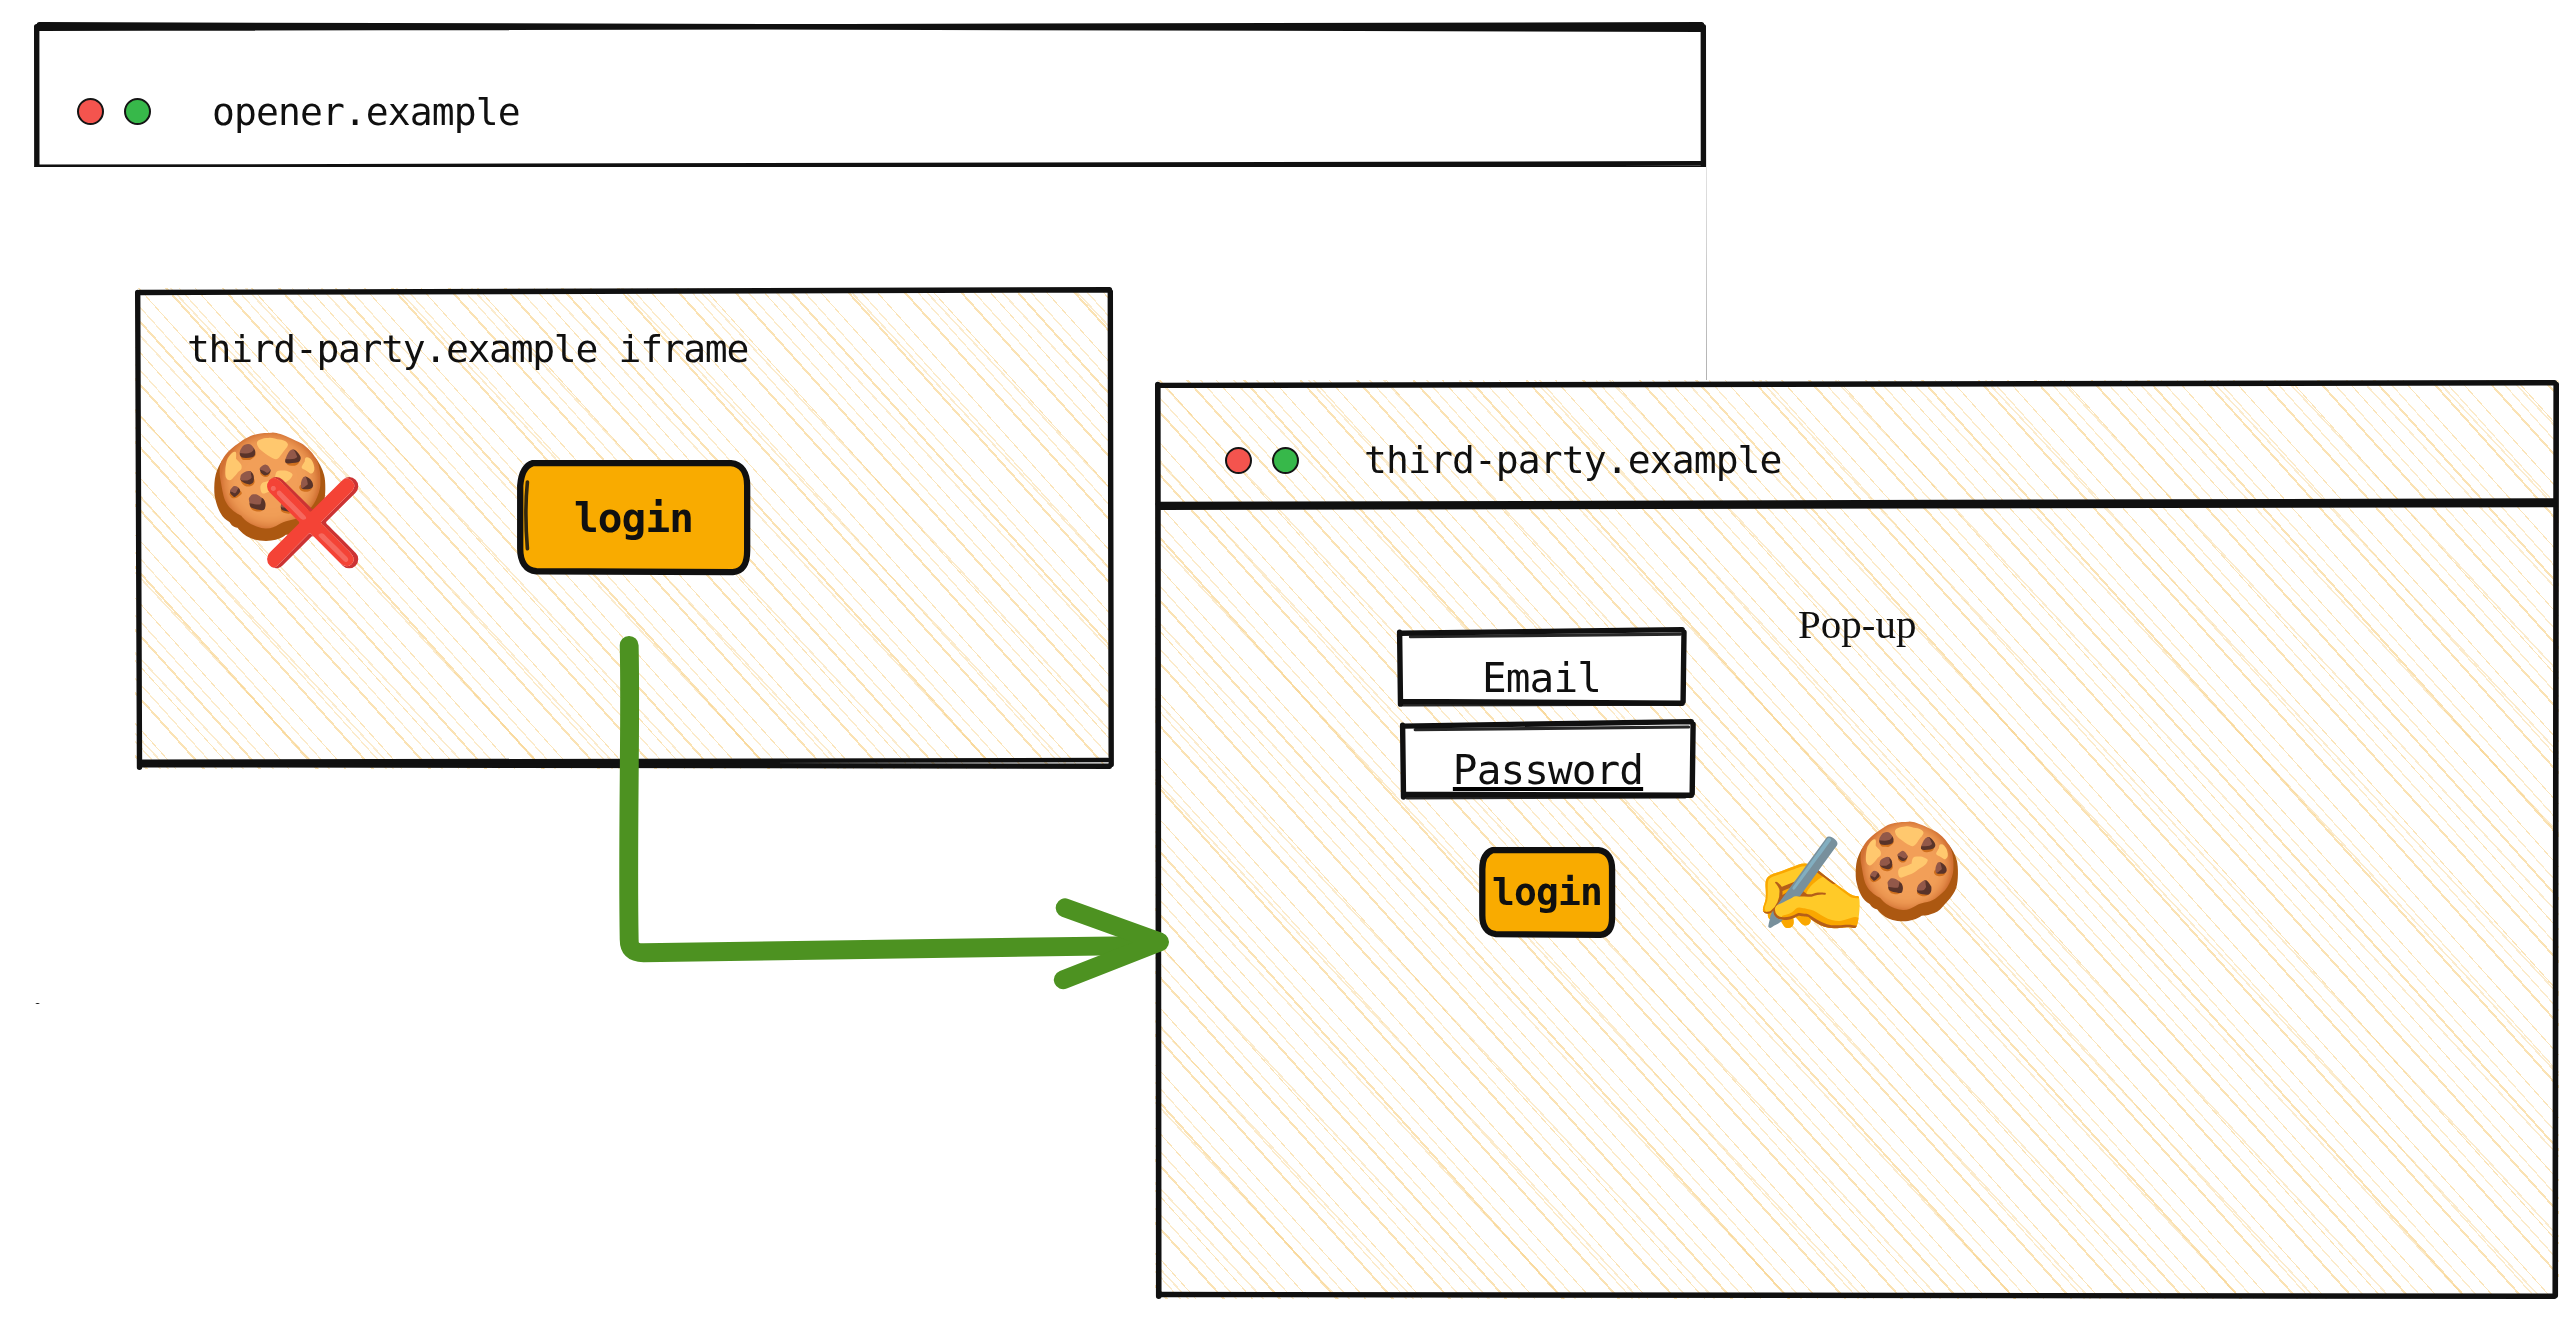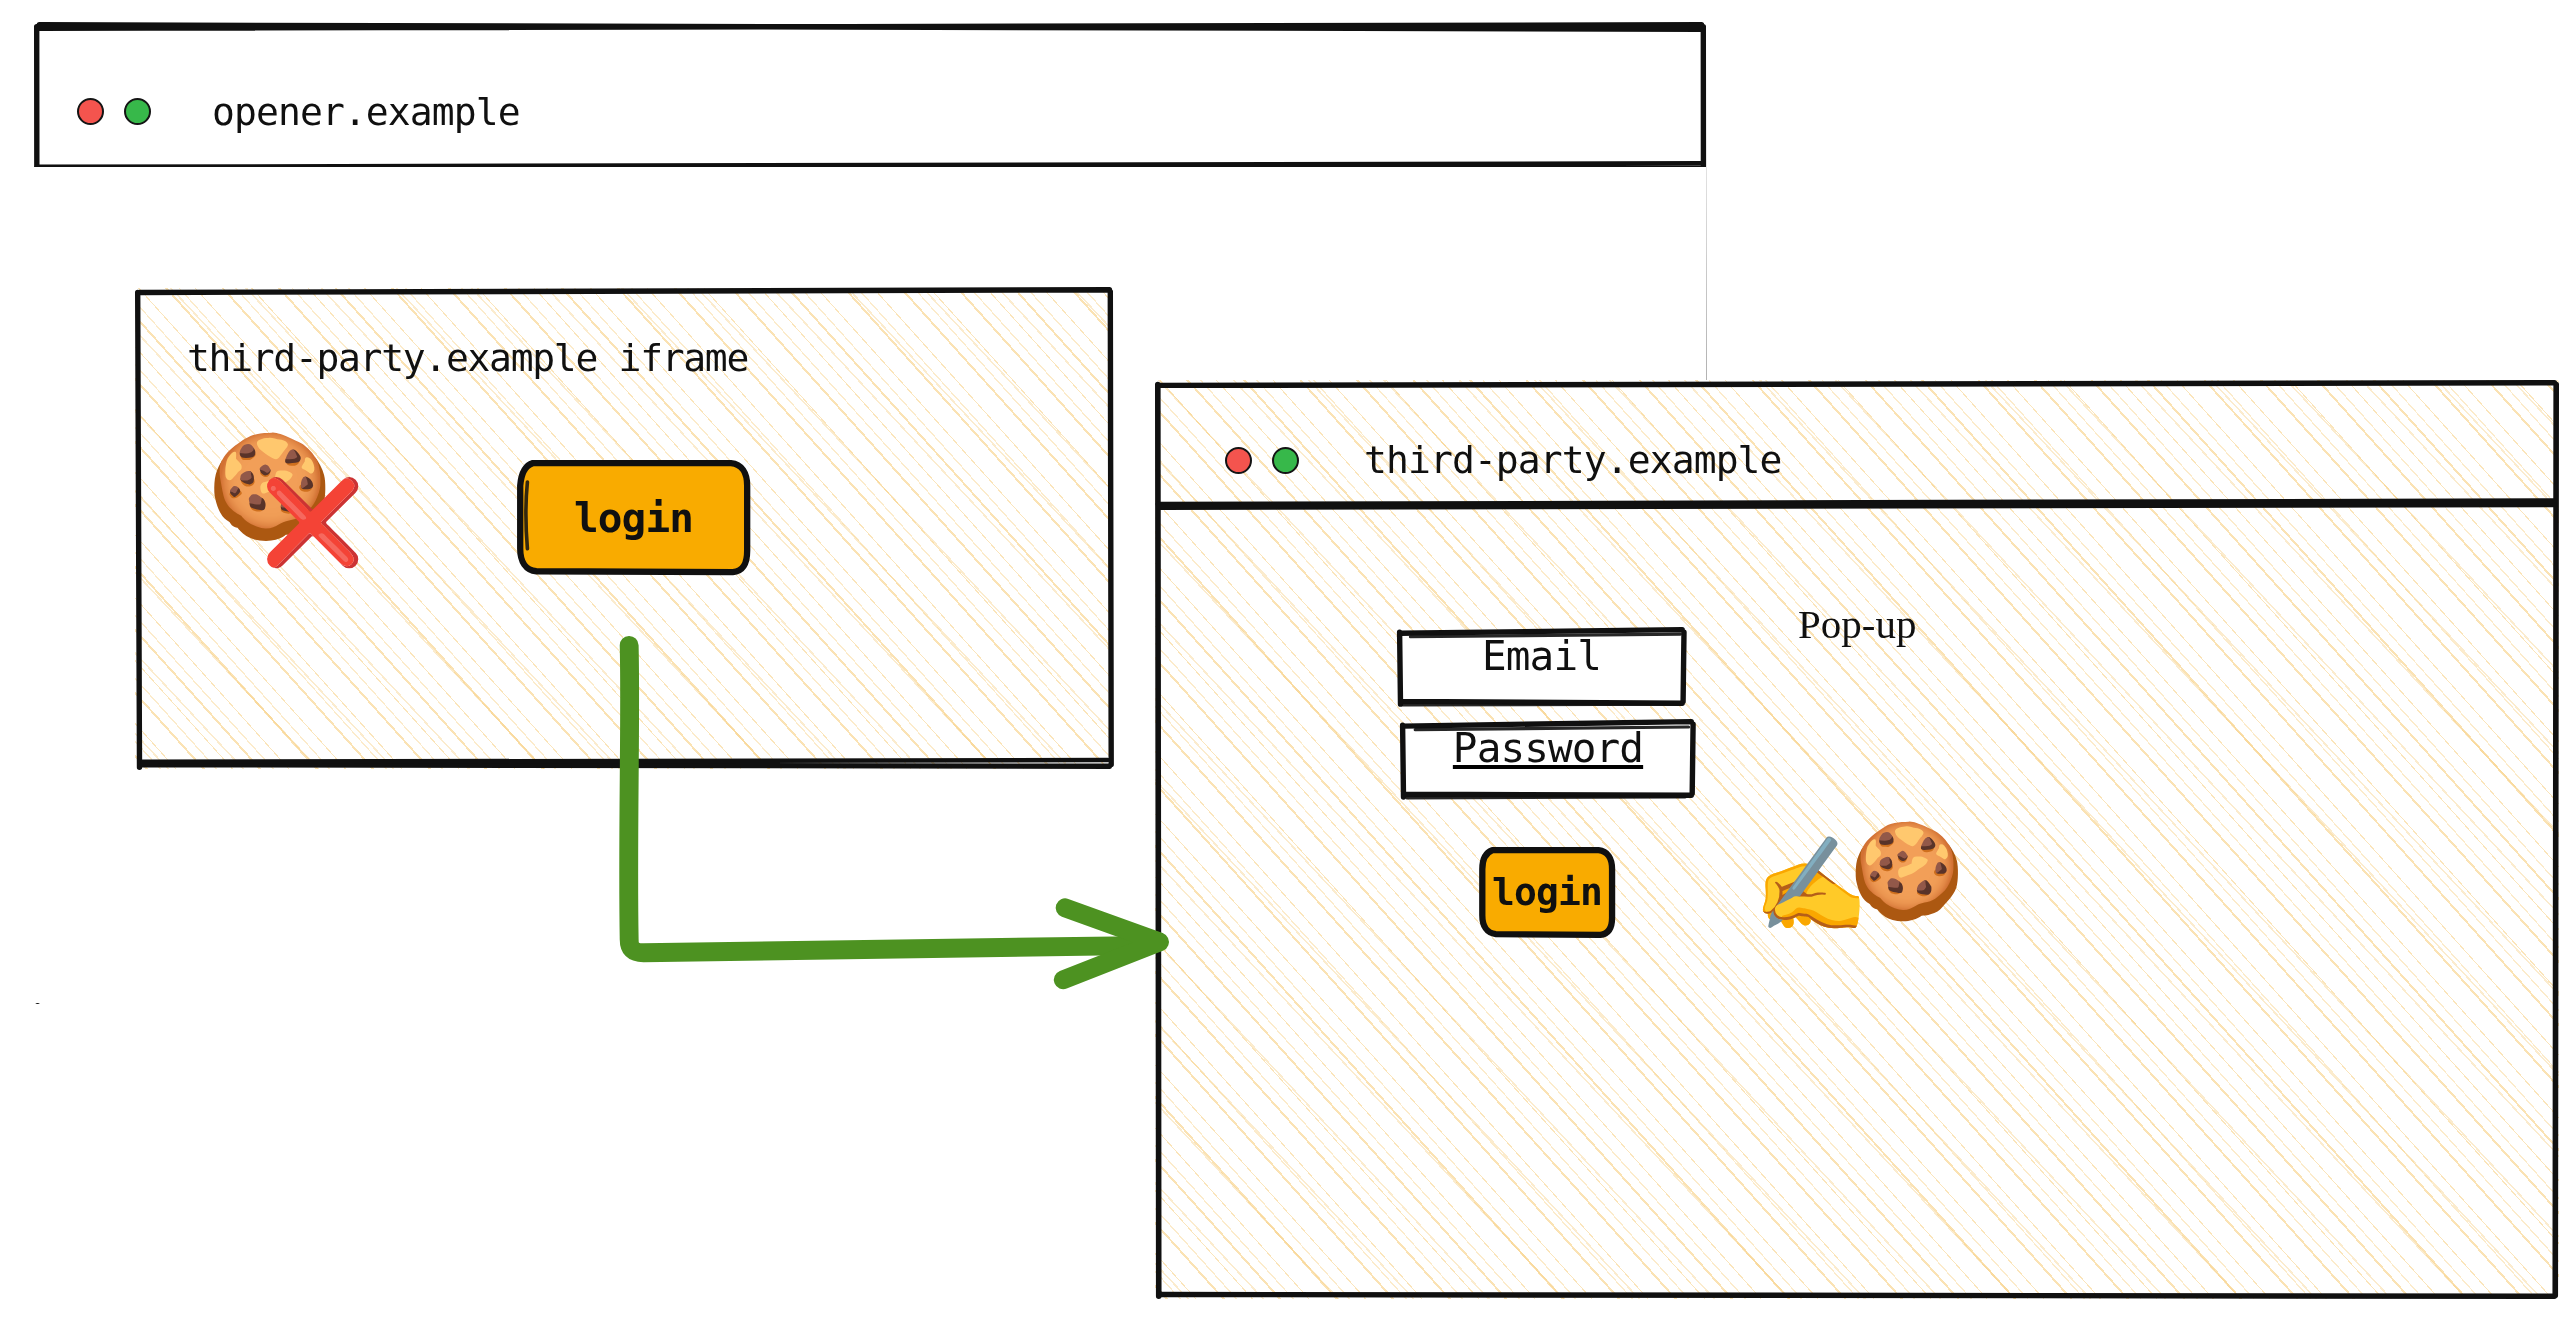--- a/index.html
+++ b/index.html
@@ -101,21 +101,21 @@
   #iframe-box {
     position: absolute;
     left: 101px; top: 121px;
     width: 978px; height: 481px;
     box-sizing: border-box;
     overflow: visible;
   }
   #iframe-box .hatch { overflow: hidden; }
   #iframe-title {
     position: absolute;
-    left: 52px; top: 48px;
+    left: 52px; top: 39px;
     font-family: "DejaVu Sans Mono", monospace;
     font-size: 38px;
     letter-spacing: -1.3px;
     color: #101010;
     white-space: nowrap;
   }
 
   
   .emoji {
     position: absolute;
@@ -177,21 +177,21 @@
     position: absolute;
     left: 0; top: 126px; right: 0; bottom: 0;
     overflow: hidden;
   }
 
   .field {
     position: absolute;
     background: #ffffff;
     box-sizing: border-box;
     display: flex;
-    align-items: flex-start;
+    align-items: flex-end;
     justify-content: center;
   }
   .field .sketch-border { position: absolute; inset: -6.3px; pointer-events: none; }
   .field .sketch-border svg { display:block; width: 100%; height: 100%; overflow: visible; }
   .field-label {
     position: relative;
     font-family: "DejaVu Sans Mono", monospace;
     font-size: 41px;
     letter-spacing: -0.9px;
     color: #101010;

